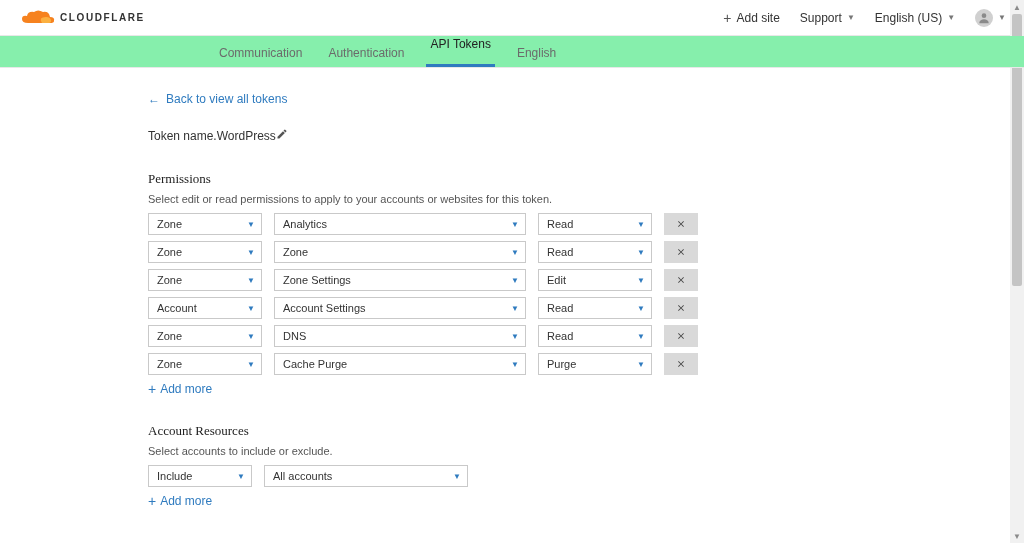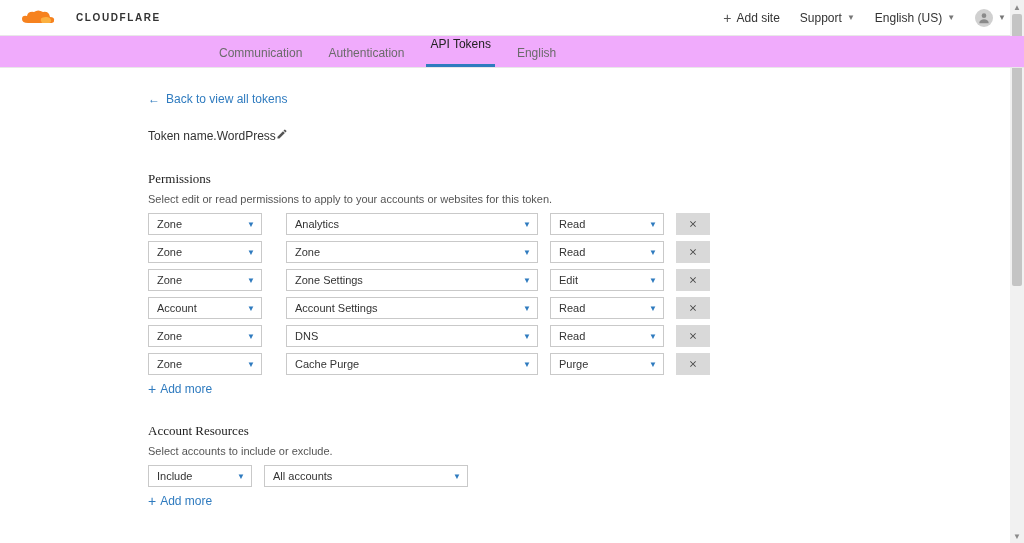--- a/index.html
+++ b/index.html
@@ -1,44 +1,44 @@
 <!DOCTYPE html>
 <html><head>
 <meta charset="utf-8">
 <style>
   *{box-sizing:border-box;margin:0;padding:0;}
   body{font-family:-apple-system,BlinkMacSystemFont,"Segoe UI",Helvetica,Arial,sans-serif;font-size:12px;color:#333;background:#fff;}
   
   .topbar{display:flex;align-items:center;justify-content:space-between;height:36px;padding:0 18px;border-bottom:1px solid #e8e8e8;}
-  .brand{display:flex;align-items:center;gap:18px;}
+  .brand{display:flex;align-items:center;gap:2px;}
   .brand .word{font-size:10px;font-weight:700;letter-spacing:1.6px;color:#333;}
   .cloud-svg{width:40px;height:18px;}
   .top-actions{display:flex;align-items:center;gap:20px;color:#333;}
   .top-item{display:flex;align-items:center;gap:5px;font-size:12px;cursor:pointer;}
   .caret{font-size:8px;color:#777;}
   .plus{font-size:14px;font-weight:400;color:#555;}
   .avatar{width:18px;height:18px;border-radius:50%;background:#d0d0d0;display:flex;align-items:center;justify-content:center;}
   .avatar svg{width:14px;height:14px;}
   
-  .tabbar{display:flex;align-items:flex-end;justify-content:center;height:32px;background:#f0abfc;border-bottom:1px solid #e8e8e8;gap:18px;}
+  .tabbar{display:flex;align-items:flex-end;justify-content:center;height:32px;background:#86efac;border-bottom:1px solid #e8e8e8;gap:18px;}
   .tab{font-size:12px;color:#6b6b6b;padding:0 4px 8px 4px;line-height:12px;cursor:pointer;}
   .tab.active{color:#222;border-bottom:3px solid #2f7bbf;padding-bottom:14px;}
   
   .page{width:728px;margin:0 auto;padding:24px 0 30px 0;}
   .back{display:flex;align-items:center;gap:6px;color:#2f7bbf;font-size:12px;cursor:pointer;margin-bottom:22px;}
   h1.title{font-size:18px;font-weight:700;color:#222;margin-bottom:12px;}
   .token-name{display:flex;align-items:center;font-size:12px;color:#333;margin-bottom:28px;}
   .pencil{color:#555;cursor:pointer;}
   .section-label{font-size:13px;color:#222;margin-bottom:6px;font-family:Liberation Serif, serif;}
   .section-desc{font-size:11px;color:#555;margin-bottom:8px;}
   .row{display:flex;gap:12px;margin-bottom:6px;}
   .sel{position:relative;display:flex;align-items:center;height:22px;border:1px solid #c9c9c9;background:#fff;padding:0 8px;font-size:11px;color:#333;cursor:pointer;}
   .sel .tri{position:absolute;right:6px;font-size:8px;color:#2f7bbf;}
   .w-scope{width:114px;}
-  .w-cap{width:252px;margin-left:12px;}
+  .w-cap{width:252px;}
   .w-mode{width:114px;}
   .w-inc{width:104px;}
   .w-tgt{width:204px;}
   .btn-del{width:34px;height:22px;background:#d9d9d9;display:flex;align-items:center;justify-content:center;cursor:pointer;}
   .btn-del svg{width:10px;height:10px;}
   .addmore{display:flex;align-items:center;gap:4px;color:#2f7bbf;font-size:12px;cursor:pointer;margin-top:4px;margin-bottom:26px;}
   .addmore .plus{color:#2f7bbf;}
   
   .scroll-track{position:fixed;top:0;right:0;width:14px;height:100%;background:#f1f1f1;}
   .scroll-arrow{height:14px;display:flex;align-items:center;justify-content:center;font-size:8px;color:#8a8a8a;background:#f1f1f1;}

